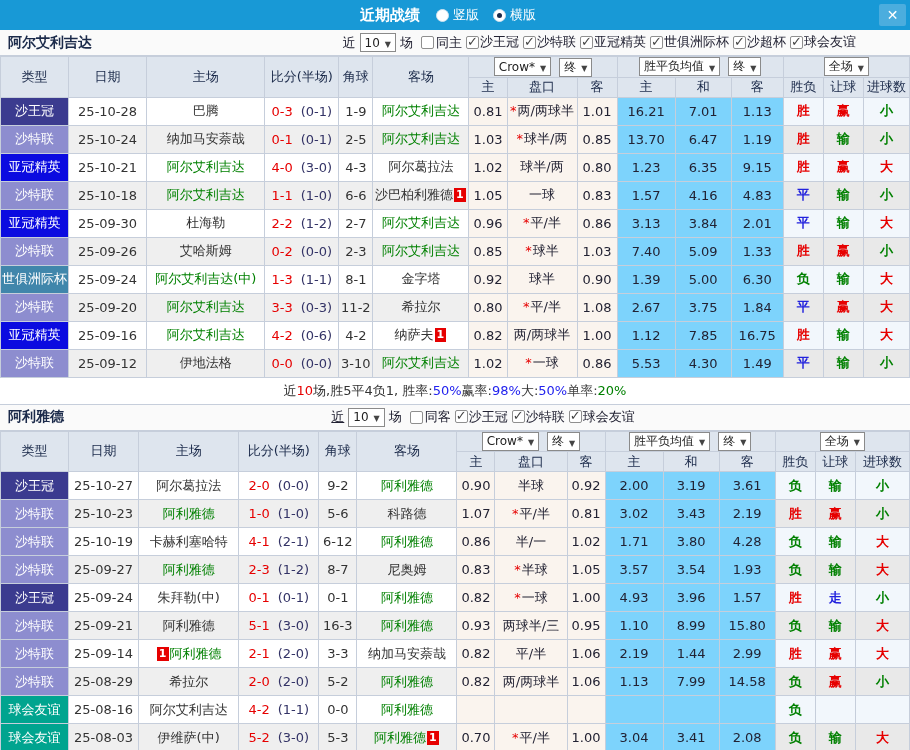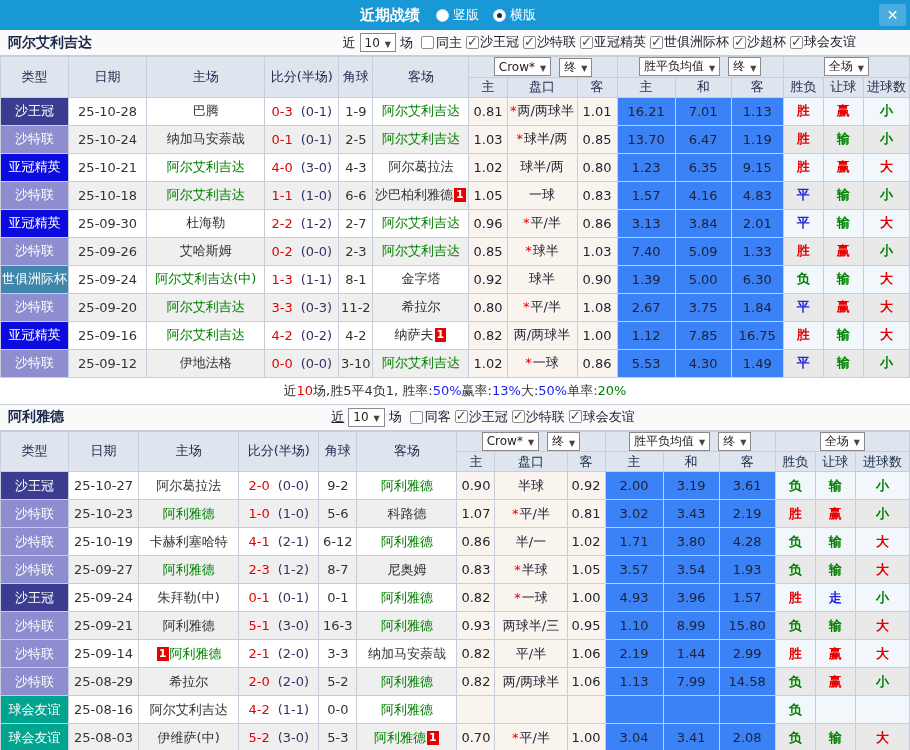--- a/index.html
+++ b/index.html
@@ -39,21 +39,21 @@
   label.league .checkbox { margin: 0 1px 0 4px; }
 
   
   table { border-collapse: collapse; width: 910px; table-layout: fixed; }
   th, td { border: 1px solid #c6cedb; text-align: center; overflow: hidden; white-space: nowrap; padding: 0; }
   thead th { background: #dee5ee; color: #1b2a4a; font-weight: normal; height: 20px; font-size: 13px; }
   thead th.ddcell { height: 20px; }
   tbody td { height: 28px; font-size: 13px; background: #fff; }
   tr.even td { background: #efefef; }
   tbody td.c-odds { background: #faf4ee; color: #223; }
-  tbody td.c-avg { background: #3b82f6; color: #223; }
+  tbody td.c-avg { background: #7dd3fc; color: #223; }
   tbody td.c-res { background: #f2f7fc; font-weight: bold; }
   tr.even td.c-res { background: #e9e9e9; }
   td.c-type { color: #fff; }
   td.c-date { color: #333; }
   .ft { color: #e60000; }
   .ht { color: #333366; padding-left: 8px; }
   .tg { color: #008000; }
   .star { color: #e60000; margin-right: 1px; }
   .card { display: inline-block; background: #e60000; color: #fff; font-size: 11px; font-weight: bold;
     line-height: 14px; padding: 0 2px; margin: 0 1px; vertical-align: 1px; }
@@ -310,21 +310,21 @@
         <td class="c-avg">3.75</td>
         <td class="c-avg">1.84</td>
         <td class="c-res" style="color: rgb(34, 34, 221);">平</td>
         <td class="c-res" style="color: rgb(230, 0, 0);">赢</td>
         <td class="c-res" style="color: rgb(230, 0, 0);">大</td>
       </tr>
       <tr class="odd">
         <td class="c-type" style="background: rgb(11, 11, 224);">亚冠精英</td>
         <td class="c-date">25-09-16</td>
         <td class="c-team"><span class="tg">阿尔艾利吉达</span></td>
-        <td class="c-score"><span class="ft">4-2</span><span class="ht">(0-2)</span></td>
+        <td class="c-score"><span class="ft">4-2</span><span class="ht">(0-6)</span></td>
         <td class="c-corner">4-2</td>
         <td class="c-team"><span>纳萨夫</span><span class="card">1</span></td>
         <td class="c-odds">0.82</td>
         <td class="c-odds">两/两球半</td>
         <td class="c-odds">1.00</td>
         <td class="c-avg">1.12</td>
         <td class="c-avg">7.85</td>
         <td class="c-avg">16.75</td>
         <td class="c-res" style="color: rgb(230, 0, 0);">胜</td>
         <td class="c-res" style="color: rgb(0, 128, 0);">输</td>
@@ -349,21 +349,21 @@
       </tr>
     </tbody>
 </table>
 
 <div class="summary">
     <span style="color: rgb(51, 51, 51);">近</span>
     <span style="color: rgb(230, 0, 0);">10</span>
     <span style="color: rgb(51, 51, 51);">场,胜5平4负1, 胜率:</span>
     <span style="color: rgb(34, 34, 238);">50%</span>
     <span style="color: rgb(51, 51, 51);"> 赢率:</span>
-    <span style="color: rgb(34, 34, 238);">13%</span>
+    <span style="color: rgb(34, 34, 238);">98%</span>
     <span style="color: rgb(51, 51, 51);"> 大:</span>
     <span style="color: rgb(34, 34, 238);">50%</span>
     <span style="color: #404040;"> 单率:</span>
     <span style="color: rgb(0, 128, 0);">20%</span>
   </div>
 
 <div class="sec-header">
   <span class="team-title">阿利雅德</span>
   <span class="filters align-center">
     <span class="u">近</span>

